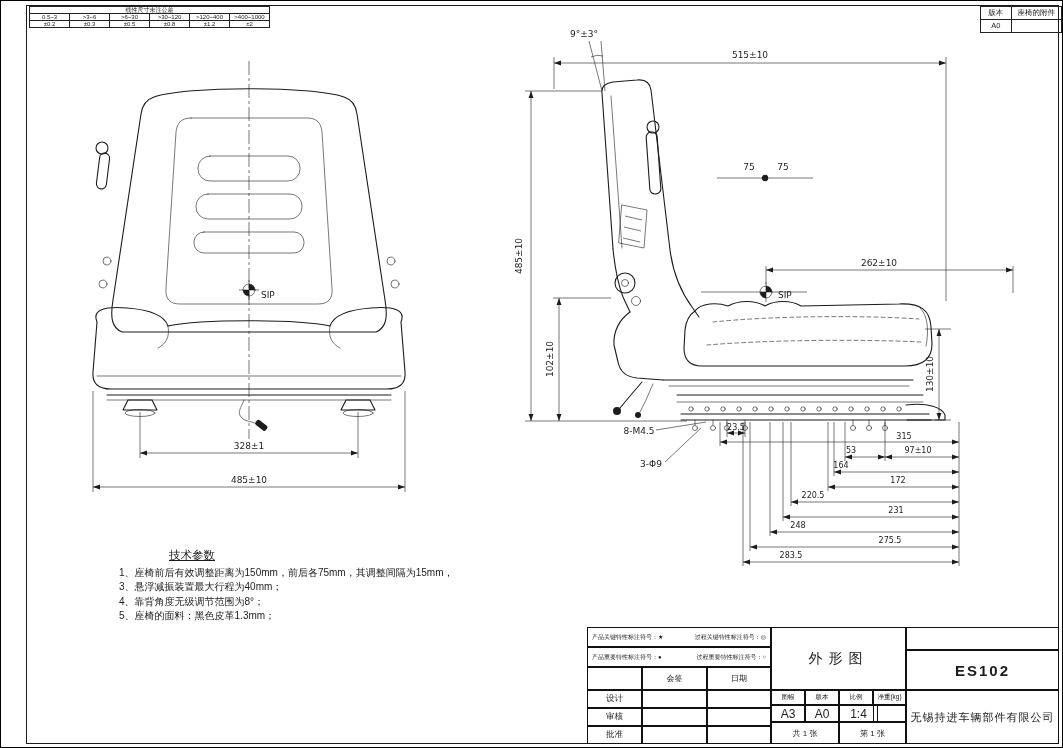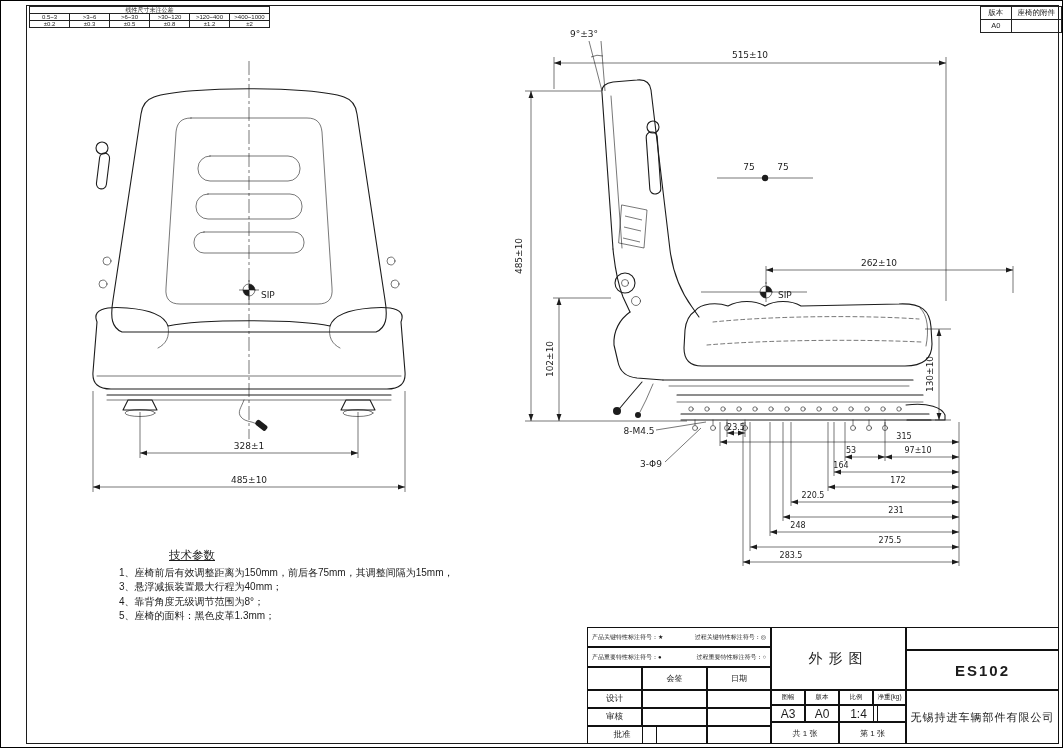--- a/index.html
+++ b/index.html
@@ -318,21 +318,21 @@
     <div class="cell" style="left:0;top:40px;width:55px;height:23px"></div>
     <div class="cell hdr" style="left:55px;top:40px;width:65px;height:23px">会签</div>
     <div class="cell hdr" style="left:120px;top:40px;width:64px;height:23px">日期</div>
 
     <div class="cell lbl" style="left:0;top:63px;width:55px;height:18px">设计</div>
     <div class="cell" style="left:55px;top:63px;width:65px;height:18px"></div>
     <div class="cell" style="left:120px;top:63px;width:64px;height:18px"></div>
     <div class="cell lbl" style="left:0;top:81px;width:55px;height:18px">审核</div>
     <div class="cell" style="left:55px;top:81px;width:65px;height:18px"></div>
     <div class="cell" style="left:120px;top:81px;width:64px;height:18px"></div>
-    <div class="cell lbl" style="left:0;top:99px;width:70px;height:18px">批准</div>
+    <div class="cell lbl" style="left:0;top:99px;width:55px;height:18px">批准</div>
     <div class="cell" style="left:55px;top:99px;width:65px;height:18px"></div>
     <div class="cell" style="left:120px;top:99px;width:64px;height:18px"></div>
 
     <div class="cell big" style="left:184px;top:0;width:135px;height:63px">外形图</div>
 
     <div class="cell sh" style="left:184px;top:63px;width:34px;height:15px">图幅</div>
     <div class="cell sh" style="left:218px;top:63px;width:34px;height:15px">版本</div>
     <div class="cell sh" style="left:252px;top:63px;width:34px;height:15px">比例</div>
     <div class="cell sh" style="left:286px;top:63px;width:33px;height:15px">净重(kg)</div>
     <div class="cell val" style="left:184px;top:78px;width:34px;height:17px">A3</div>

